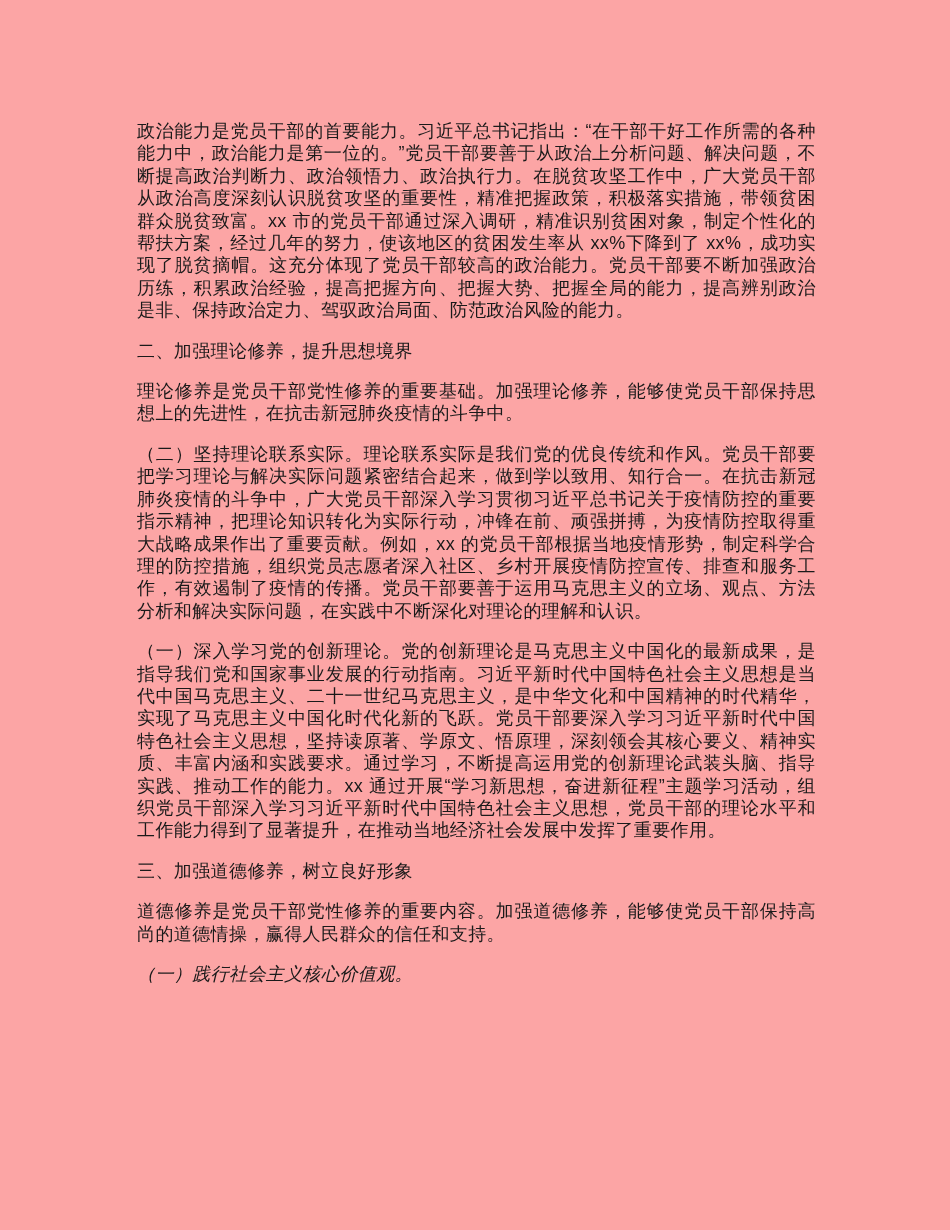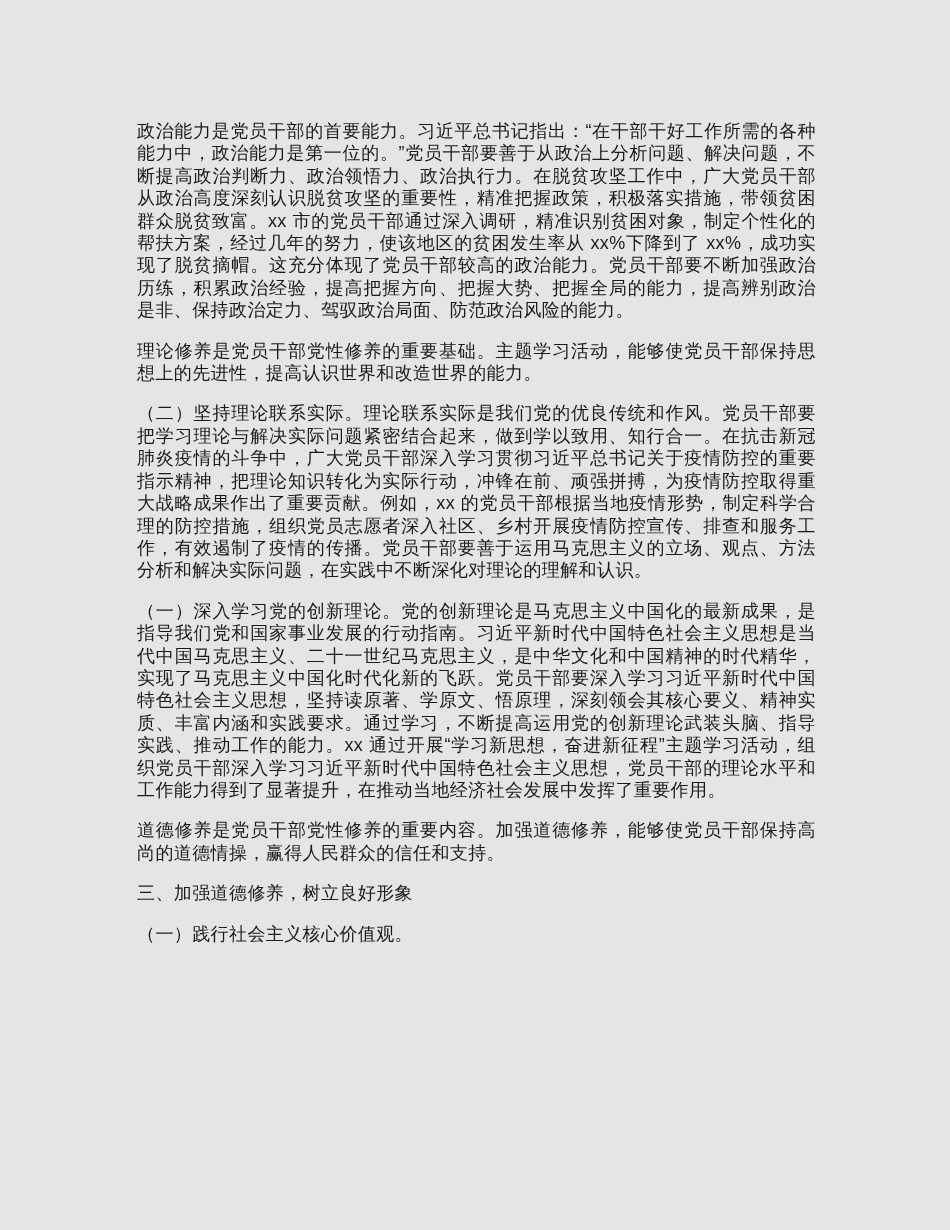--- a/index.html
+++ b/index.html
@@ -10,49 +10,51 @@
   body {
     width: 950px;
     height: 1230px;
     overflow: hidden;
     font-family: "Liberation Sans", sans-serif;
   }
   .page {
     box-sizing: border-box;
     width: 950px;
     height: 1230px;
-    background: #e5e5e5;
+    background: #fca5a5;
     padding: 120px 134px 40px 137px;
   }
   .doc-content {
     width: 679px;
   }
   .blk {
     margin: 0 0 18px 0;
     font-size: 18px;
     line-height: 22.4px;
     color: #1a1a1a;
     font-weight: 500;
     letter-spacing: 0.4px;
     text-align: justify;
     word-break: break-all;
   }
   .blk.heading {
     text-align: left;
   }
   .blk:last-child {
     margin-bottom: 18px;
+    font-style: italic;
   }
 </style>
 </head>
 <body>
 
 <div class="page">
   <div class="doc-content">
       <p class="blk para">政治能力是党员干部的首要能力。习近平总书记指出：“在干部干好工作所需的各种能力中，政治能力是第一位的。”党员干部要善于从政治上分析问题、解决问题，不断提高政治判断力、政治领悟力、政治执行力。在脱贫攻坚工作中，广大党员干部从政治高度深刻认识脱贫攻坚的重要性，精准把握政策，积极落实措施，带领贫困群众脱贫致富。xx 市的党员干部通过深入调研，精准识别贫困对象，制定个性化的帮扶方案，经过几年的努力，使该地区的贫困发生率从 xx%下降到了 xx%，成功实现了脱贫摘帽。这充分体现了党员干部较高的政治能力。党员干部要不断加强政治历练，积累政治经验，提高把握方向、把握大势、把握全局的能力，提高辨别政治是非、保持政治定力、驾驭政治局面、防范政治风险的能力。</p>
-      <p class="blk para">理论修养是党员干部党性修养的重要基础。主题学习活动，能够使党员干部保持思想上的先进性，提高认识世界和改造世界的能力。</p>
+      <p class="blk heading">二、加强理论修养，提升思想境界</p>
+      <p class="blk para">理论修养是党员干部党性修养的重要基础。加强理论修养，能够使党员干部保持思想上的先进性，在抗击新冠肺炎疫情的斗争中。</p>
       <p class="blk para">（二）坚持理论联系实际。理论联系实际是我们党的优良传统和作风。党员干部要把学习理论与解决实际问题紧密结合起来，做到学以致用、知行合一。在抗击新冠肺炎疫情的斗争中，广大党员干部深入学习贯彻习近平总书记关于疫情防控的重要指示精神，把理论知识转化为实际行动，冲锋在前、顽强拼搏，为疫情防控取得重大战略成果作出了重要贡献。例如，xx 的党员干部根据当地疫情形势，制定科学合理的防控措施，组织党员志愿者深入社区、乡村开展疫情防控宣传、排查和服务工作，有效遏制了疫情的传播。党员干部要善于运用马克思主义的立场、观点、方法分析和解决实际问题，在实践中不断深化对理论的理解和认识。</p>
       <p class="blk para">（一）深入学习党的创新理论。党的创新理论是马克思主义中国化的最新成果，是指导我们党和国家事业发展的行动指南。习近平新时代中国特色社会主义思想是当代中国马克思主义、二十一世纪马克思主义，是中华文化和中国精神的时代精华，实现了马克思主义中国化时代化新的飞跃。党员干部要深入学习习近平新时代中国特色社会主义思想，坚持读原著、学原文、悟原理，深刻领会其核心要义、精神实质、丰富内涵和实践要求。通过学习，不断提高运用党的创新理论武装头脑、指导实践、推动工作的能力。xx 通过开展“学习新思想，奋进新征程”主题学习活动，组织党员干部深入学习习近平新时代中国特色社会主义思想，党员干部的理论水平和工作能力得到了显著提升，在推动当地经济社会发展中发挥了重要作用。</p>
+      <p class="blk heading">三、加强道德修养，树立良好形象</p>
       <p class="blk para">道德修养是党员干部党性修养的重要内容。加强道德修养，能够使党员干部保持高尚的道德情操，赢得人民群众的信任和支持。</p>
-      <p class="blk heading">三、加强道德修养，树立良好形象</p>
       <p class="blk para">（一）践行社会主义核心价值观。</p>
     </div>
 </div>
 
 </body></html>

